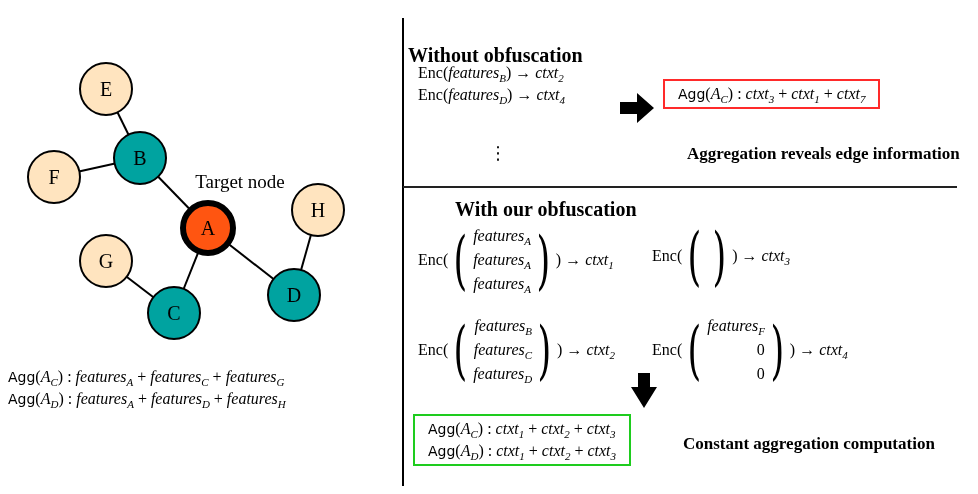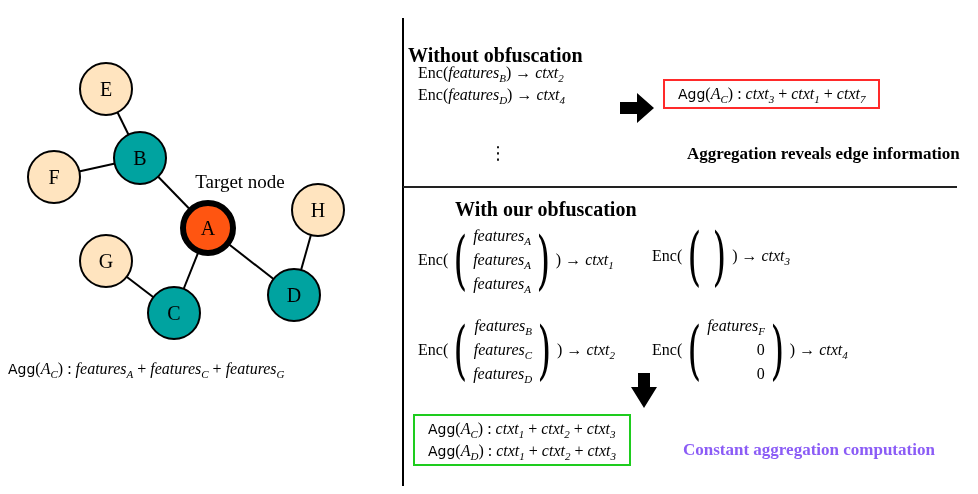--- a/index.html
+++ b/index.html
@@ -60,26 +60,32 @@
         <text x="106" y="268" text-anchor="middle" font-size="20">G</text>
       </g>
       <g>
         <circle cx="318" cy="210" r="26" fill="#ffe4bf" stroke="#000" stroke-width="2"></circle>
         <text x="318" y="217" text-anchor="middle" font-size="20">H</text>
       </g>
     </g>
   <text x="240" y="188" font-size="19" text-anchor="middle">Target node</text>
 </svg>
 
-<div class="abs math" style="left:8px;top:358px;">
+<div class="abs math" style="left:8px;top:366px;">
   <div>
     <span class="sans">Agg</span>(<i>A</i><sub>C</sub>) :
     <i>features</i><sub>A</sub> +
     <i>features</i><sub>C</sub> +
     <i>features</i><sub>G</sub>
+  </div>
+  <div>
+    <span class="sans">Agg</span>(<i>A</i><sub>D</sub>) :
+    <i>features</i><sub>A</sub> +
+    <i>features</i><sub>D</sub> +
+    <i>features</i><sub>H</sub>
   </div>
 </div>
 
 <div class="abs" style="left:402px;top:18px;width:2px;height:468px;background:#000;"></div>
 <div class="abs" style="left:403px;top:186px;width:554px;height:2px;background:#222;"></div>
 
 <div class="abs heading" style="left:408px;top:44px;">Without obfuscation</div>
 <div class="abs math" style="left:418px;top:62px;" id="without-rows">
     <div><span>Enc</span>(<i>features</i><sub>B</sub>) → <i>ctxt</i><sub>2</sub></div>
     <div><span>Enc</span>(<i>features</i><sub>D</sub>) → <i>ctxt</i><sub>4</sub></div>
@@ -146,13 +152,13 @@
   </div>
 
 <svg class="abs" style="left:631px;top:373px" width="26" height="36">
   <polygon points="7,0 19,0 19,14 26,14 13,35 0,14 7,14" fill="#000"></polygon>
 </svg>
 
 <div class="box math" style="left:413px;top:414px;border-color:#1ecc1e;" id="with-agg">
     <div><span class="sans">Agg</span>(<i>A</i><sub>C</sub>) : <i>ctxt</i><sub>1</sub> + <i>ctxt</i><sub>2</sub> + <i>ctxt</i><sub>3</sub></div>
     <div><span class="sans">Agg</span>(<i>A</i><sub>D</sub>) : <i>ctxt</i><sub>1</sub> + <i>ctxt</i><sub>2</sub> + <i>ctxt</i><sub>3</sub></div>
   </div>
-<div class="abs caption" style="left:683px;top:434px;color:#8b5cf6;margin-top:6px;">Constant aggregation computation</div>
+<div class="abs caption" style="left:683px;top:434px;color:#000000;">Constant aggregation computation</div>
 
 </body></html>

